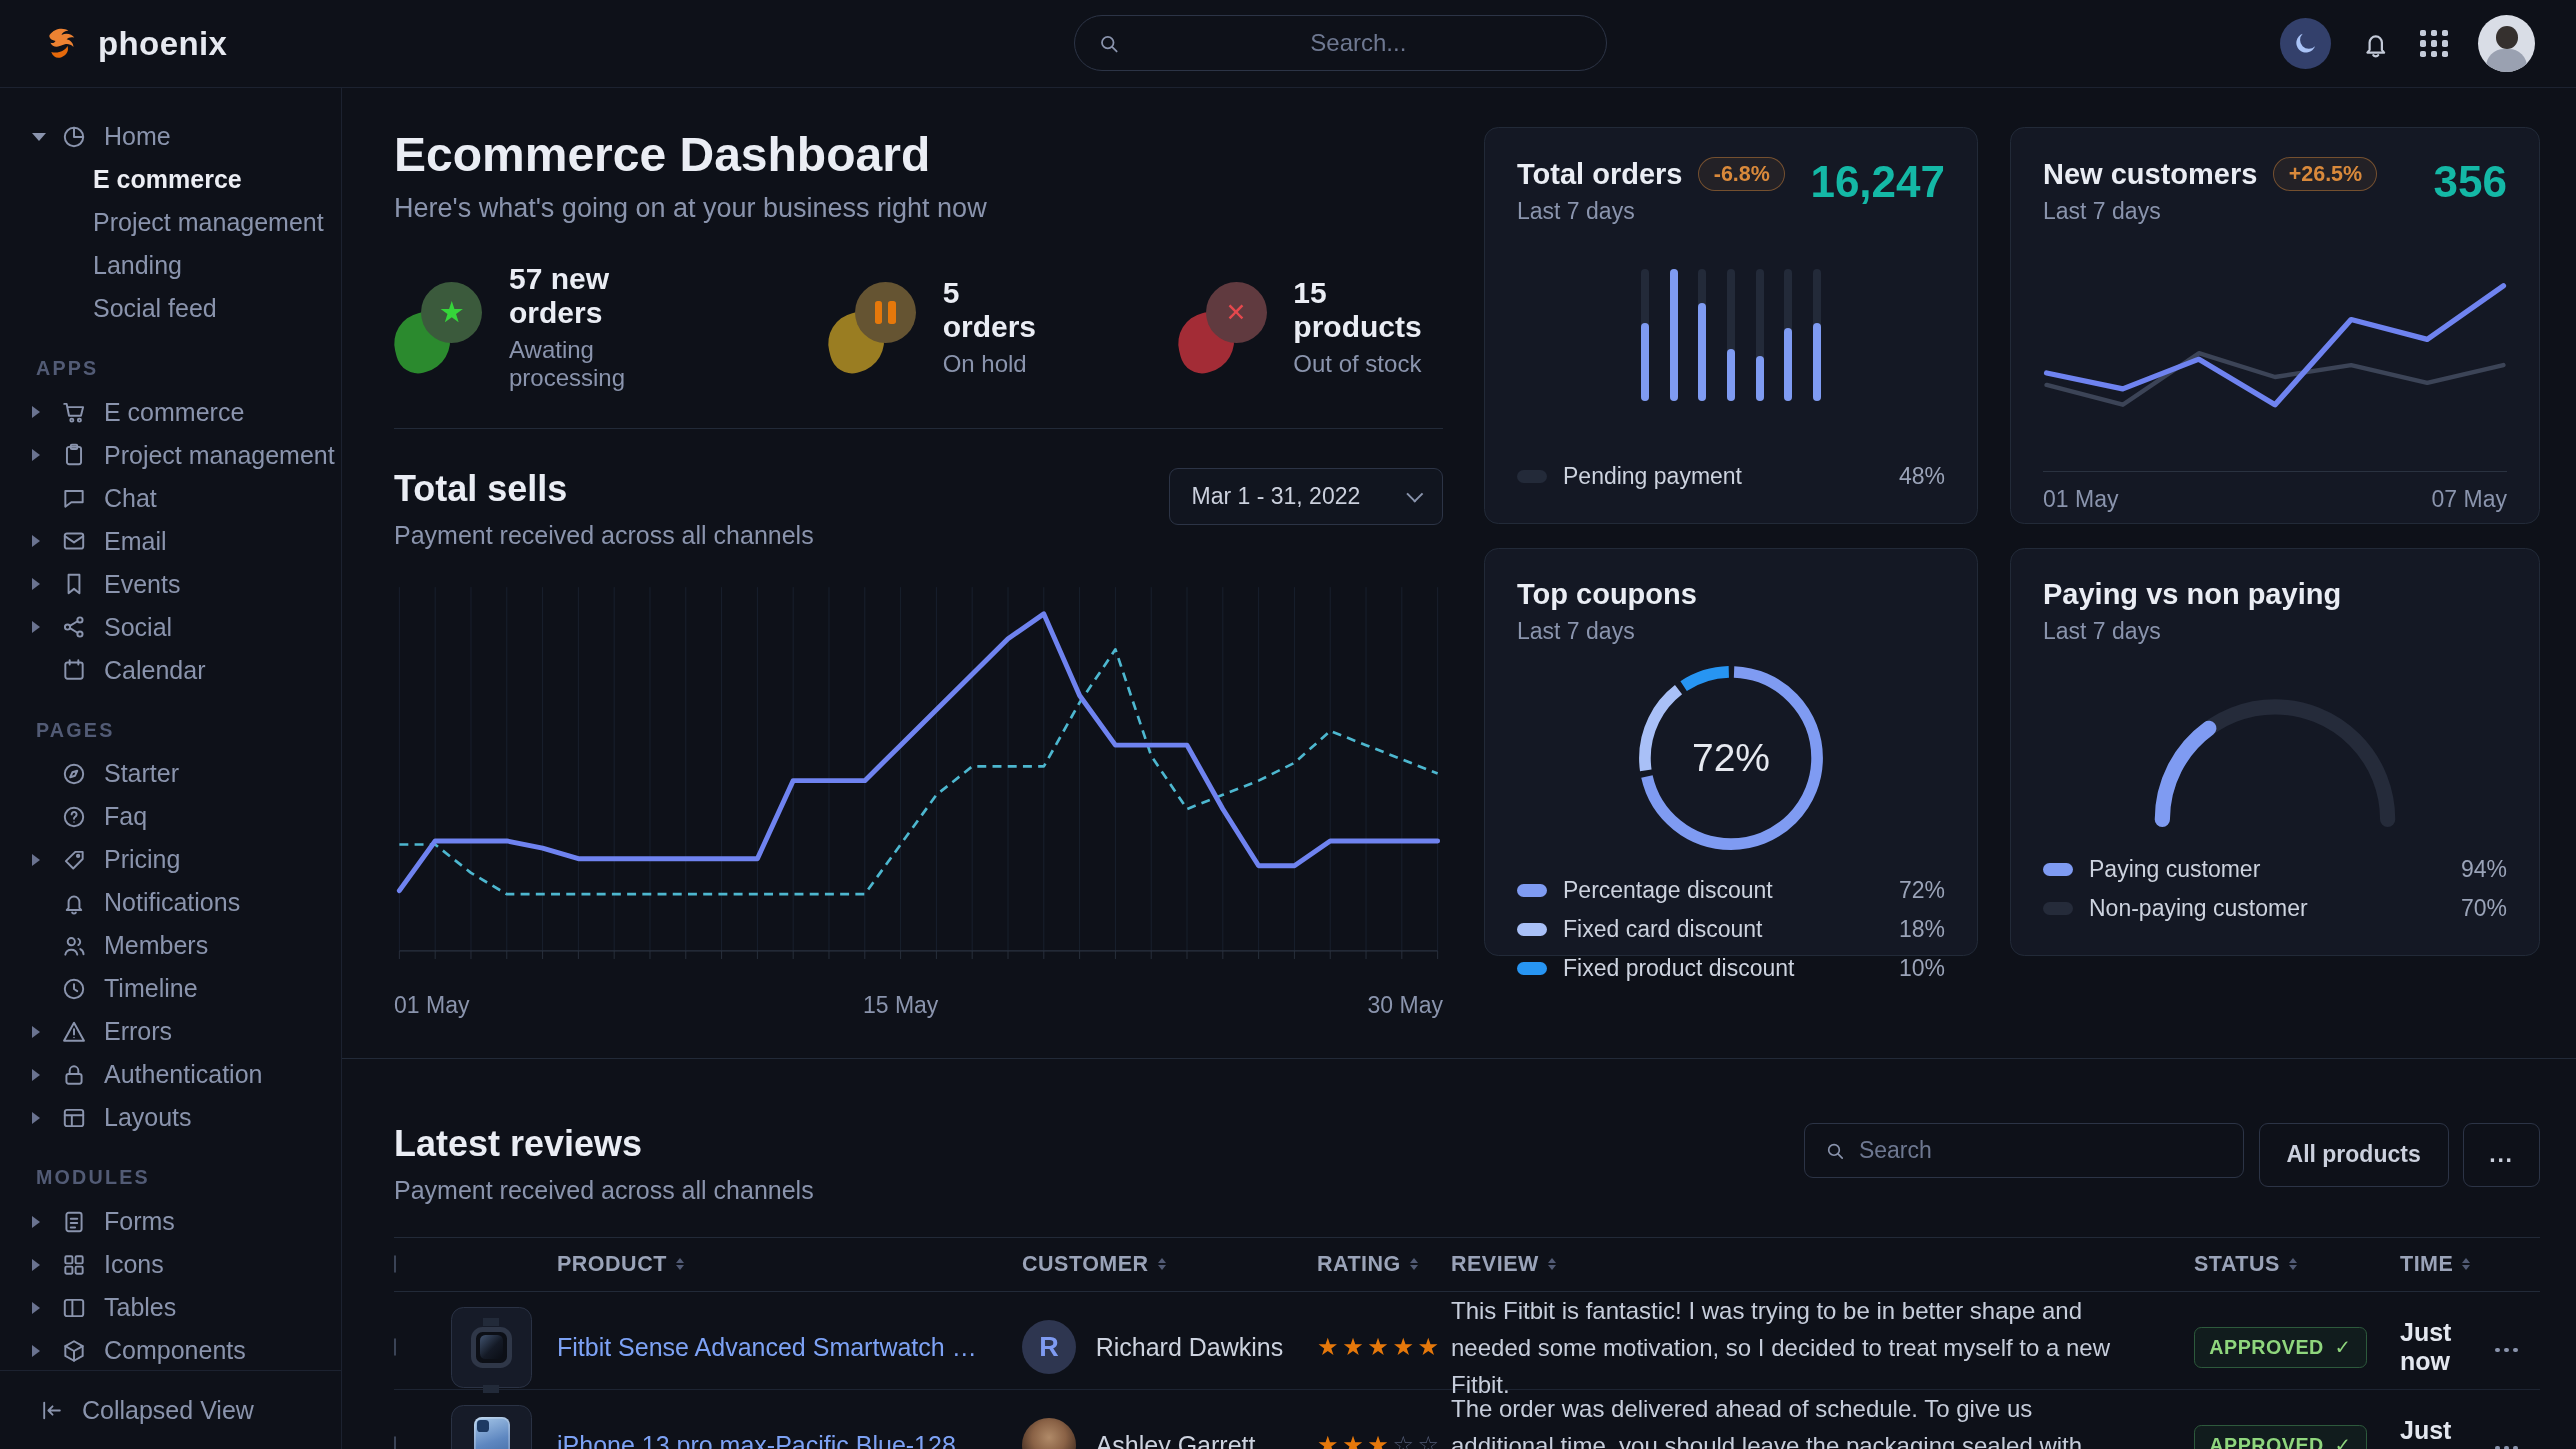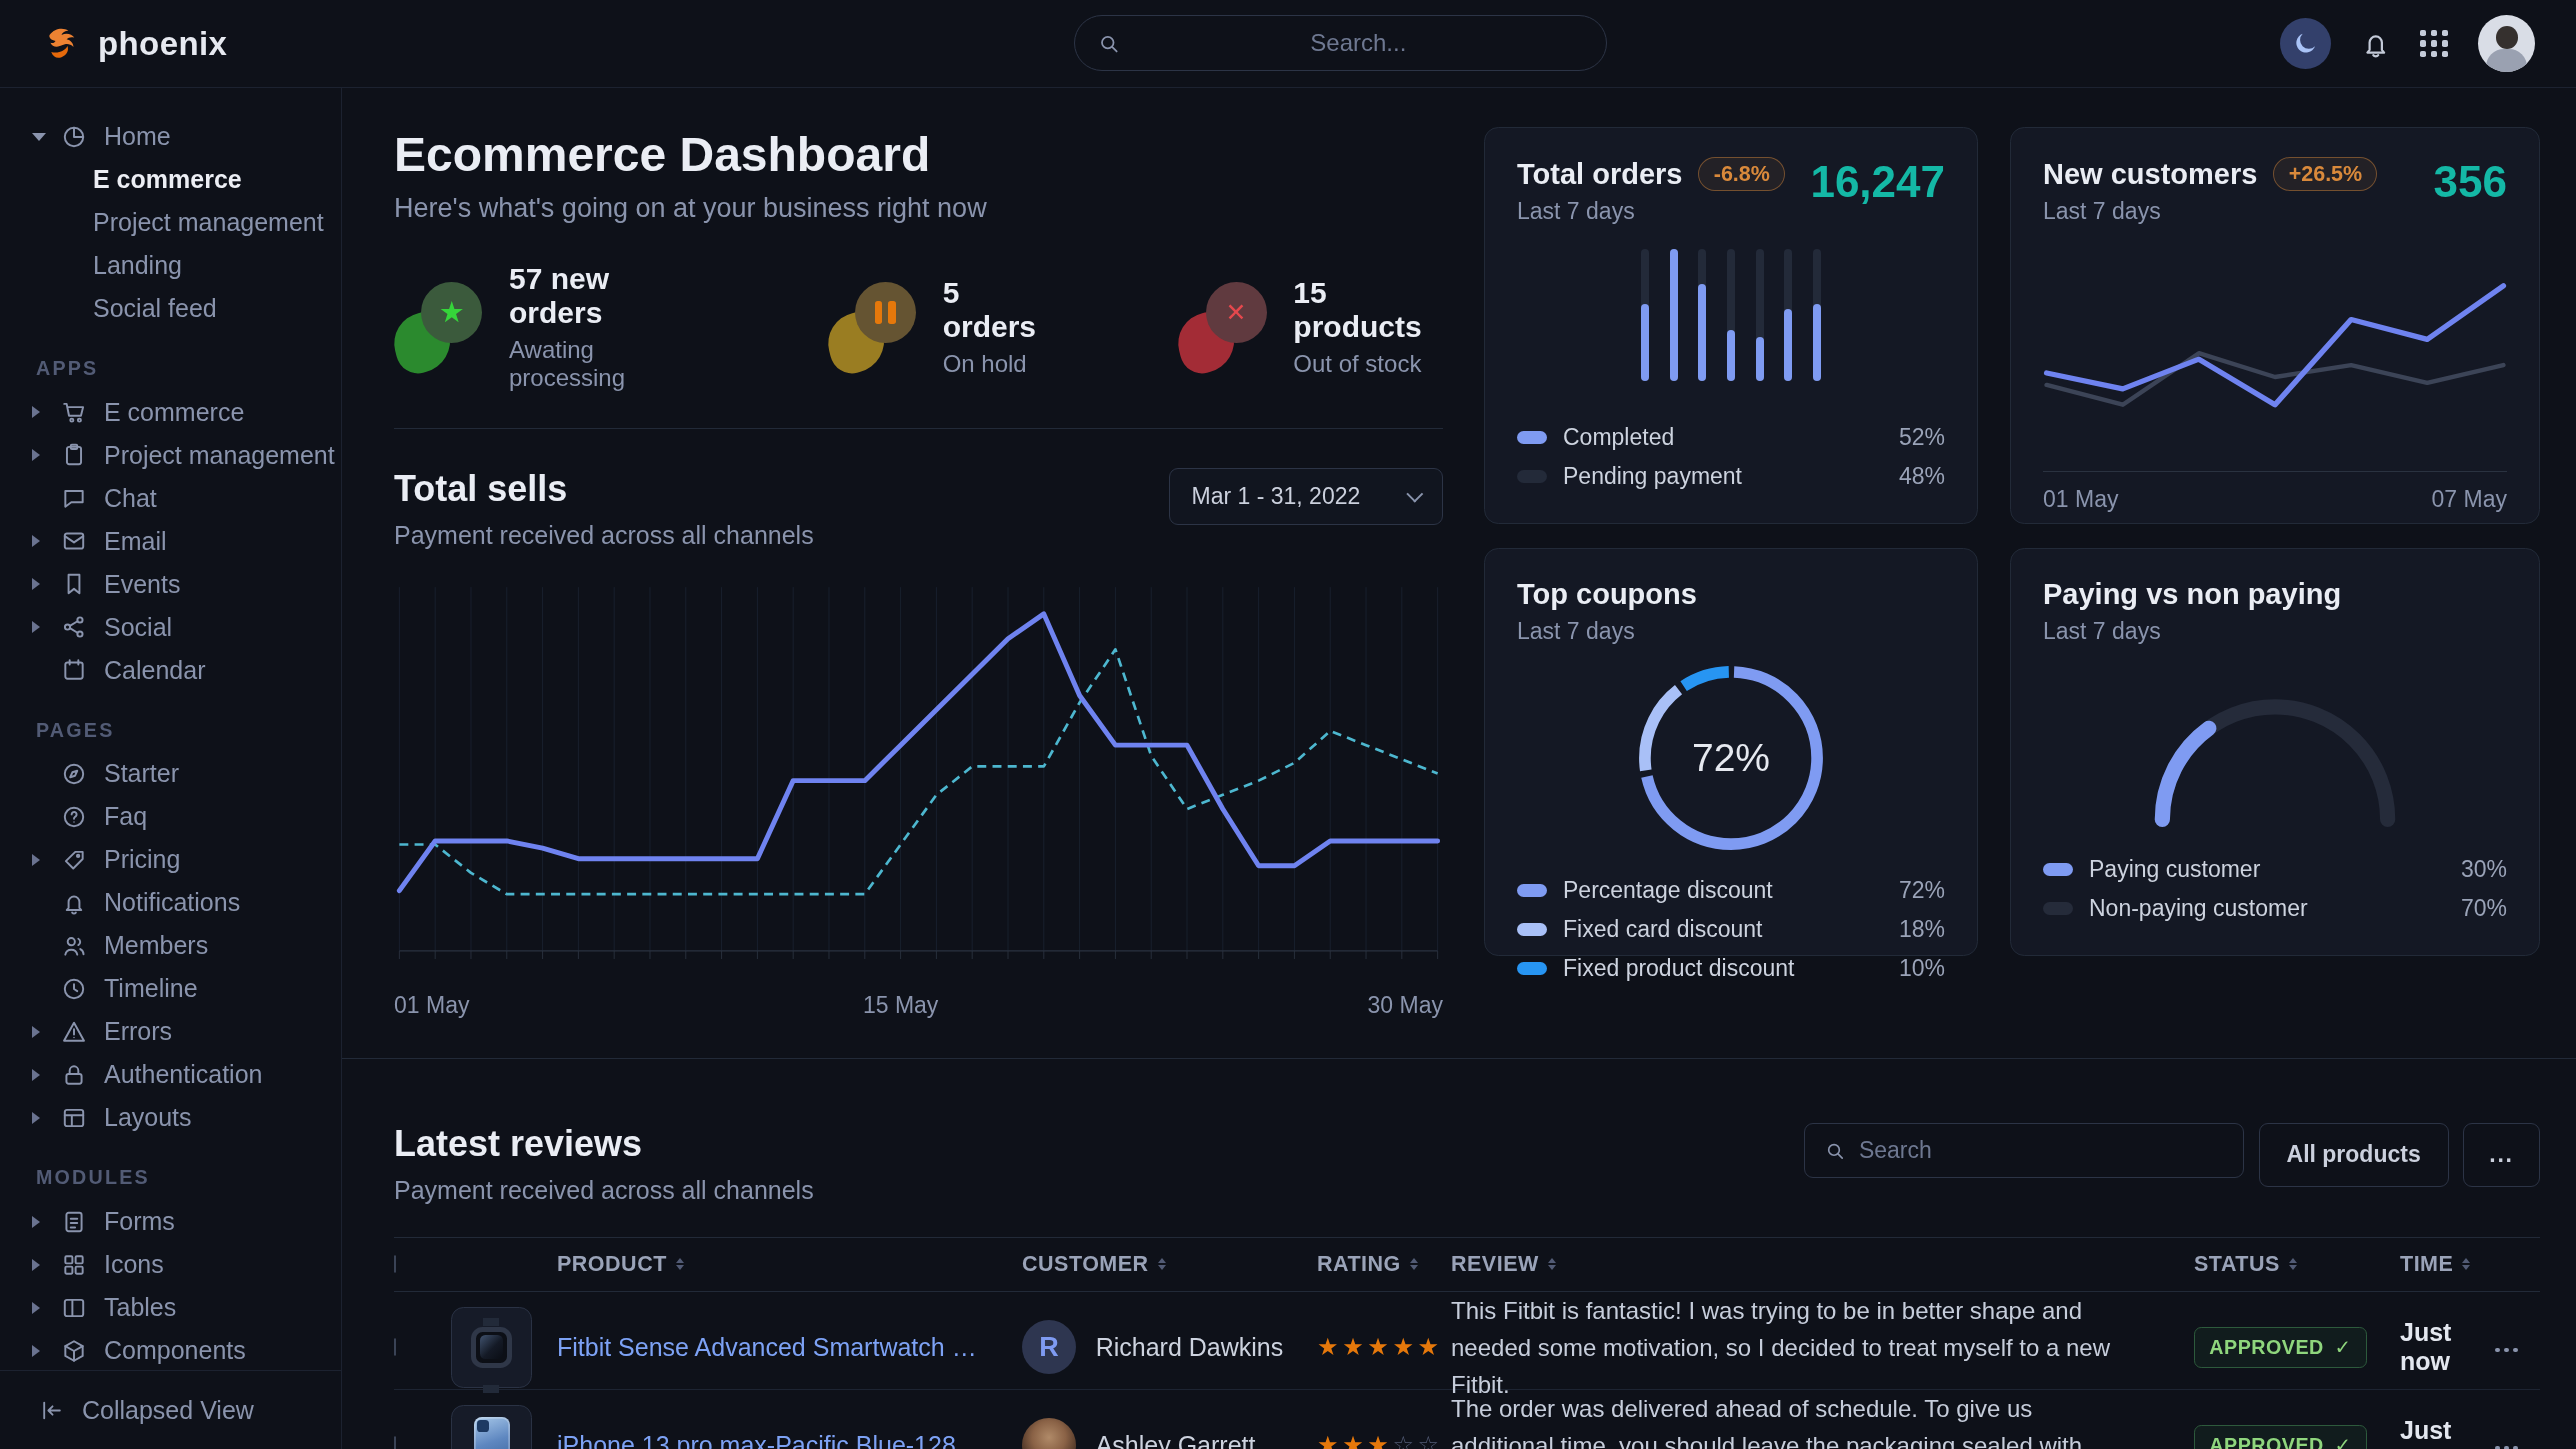--- a/index.html
+++ b/index.html
@@ -624,25 +624,20 @@
               </div>
               <div class="bar">
                 <i style="height: 55%;"></i>
               </div>
               <div class="bar">
                 <i style="height: 59%;"></i>
               </div>
             </div>
           <div class="legend">
             <div class="lrow">
-                <span class="sw sw-blue"></span>
-                <span>Completed</span>
-                <span class="lval">52%</span>
-              </div>
-            <div class="lrow">
                 <span class="sw sw-track"></span>
                 <span>Pending payment</span>
                 <span class="lval">48%</span>
               </div>
           </div>
         </div>
 
         <div class="card">
           <div class="card-head">
             <div>
@@ -714,21 +709,21 @@
           <div class="gauge-wrap">
               <svg id="gauge" viewBox="0 0 340 195" width="304" height="175">
                 <path d="M 44 178.00000000000003 A 126 126 0 1 1 296 177.99999999999997" fill="none" stroke="#252b3a" stroke-width="17" stroke-linecap="round"></path>
                 <path d="M 44 178.00000000000003 A 126 126 0 0 1 95.93905821114836 76.06385870875664" fill="none" stroke="#7f9bf2" stroke-width="17" stroke-linecap="round"></path>
               </svg>
             </div>
           <div class="legend">
             <div class="lrow">
                 <span class="sw sw-blue"></span>
                 <span>Paying customer</span>
-                <span class="lval">30%</span>
+                <span class="lval">94%</span>
               </div>
             <div class="lrow">
                 <span class="sw sw-gray"></span>
                 <span>Non-paying customer</span>
                 <span class="lval">70%</span>
               </div>
           </div>
         </div>
       </section>
     </div>

